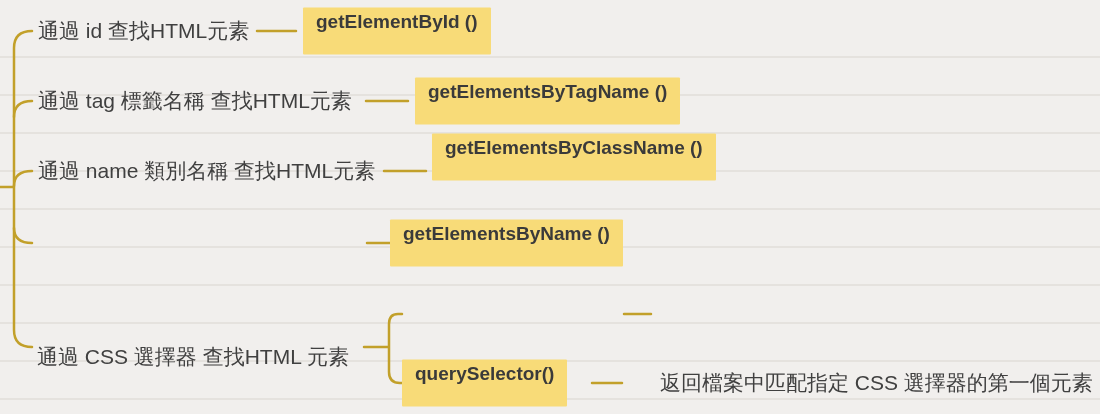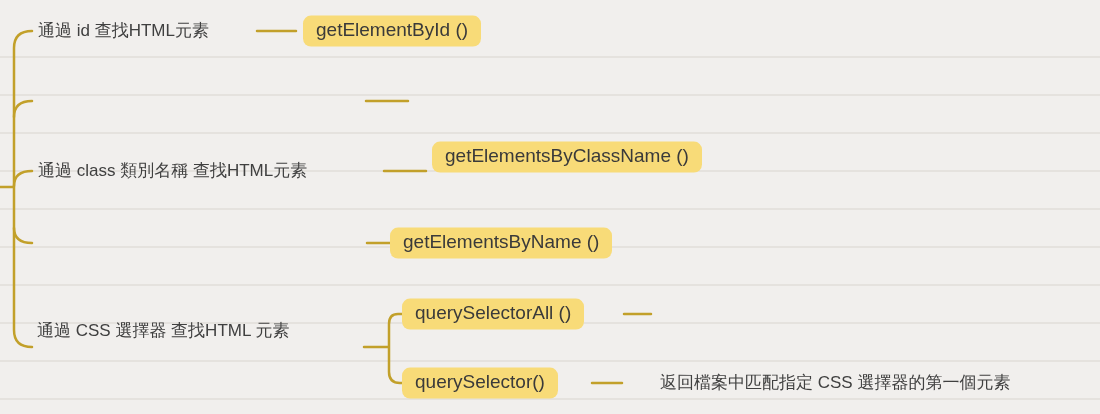--- a/index.html
+++ b/index.html
@@ -38,35 +38,35 @@
   .connectors path {
     fill: none;
     stroke: var(--branch-line);
     stroke-width: 2.5;
     stroke-linecap: round;
     stroke-linejoin: round;
   }
   .label {
     position: absolute;
     transform: translateY(-50%);
-    font-size: 17px;
+    font-size: 21px;
     line-height: 1.25;
     color: var(--label-text);
     white-space: nowrap;
   }
   .node {
     position: absolute;
     transform: translateY(-50%);
     font-size: 19px;
     line-height: 1.2;
-    font-weight: 400;
+    font-weight: 700;
     color: var(--node-text);
     background: var(--node-bg);
-    padding: 3px 13px 5px 13px;
-    border-radius: 8px;
+    padding: 3px 13px 21px 13px;
+    border-radius: 1px;
     white-space: nowrap;
   }
 </style>
 </head>
 <body>
 
 <div class="canvas">
 
   <svg class="connectors" viewBox="0 0 1100 414" aria-hidden="true">
     <path d="M 0 187 H 14 M 14 187 V 48 Q 14 31 32 31 M 14 187 V 330 Q 14 347 32 347"></path>
@@ -78,26 +78,27 @@
     <path d="M 384 171 H 426"></path>
     <path d="M 367 243 H 391"></path>
     <path d="M 364 347 H 389 M 402 314 H 398 Q 389 314 389 324 V 372 Q 389 383 400 383 H 402"></path>
     <path d="M 624 314 H 651"></path>
     <path d="M 592 383 H 622"></path>
   </svg>
 
   <div class="label" style="left:38px; top:31px">通過 id 查找HTML元素</div>
   <div class="node" style="left:303px; top:31px">getElementById ()</div>
 
+  <div class="label" style="left:38px; top:101px">通過 tag 標籤名稱 查找HTML元素</div>
+  <div class="node" style="left:415px; top:101px">getElementsByTagName ()</div>
 
-  <div class="label" style="left:38px; top:171px">通過 class 類別名稱 查找HTML元素</div>
+  <div class="label" style="left:38px; top:171px">通過 name 類別名稱 查找HTML元素</div>
   <div class="node" style="left:432px; top:157px">getElementsByClassName ()</div>
 
   <div class="node" style="left:390px; top:243px">getElementsByName ()</div>
 
-  <div class="label" style="left:37px; top:331px">通過 CSS 選擇器 查找HTML 元素</div>
+  <div class="label" style="left:37px; top:357px">通過 CSS 選擇器 查找HTML 元素</div>
 
-  <div class="node" style="left:402px; top:314px">querySelectorAll ()</div>
 
   <div class="node" style="left:402px; top:383px">querySelector()</div>
   <div class="label" style="left:660px; top:383px">返回檔案中匹配指定 CSS 選擇器的第一個元素</div>
 
 </div>
 
 </body></html>

